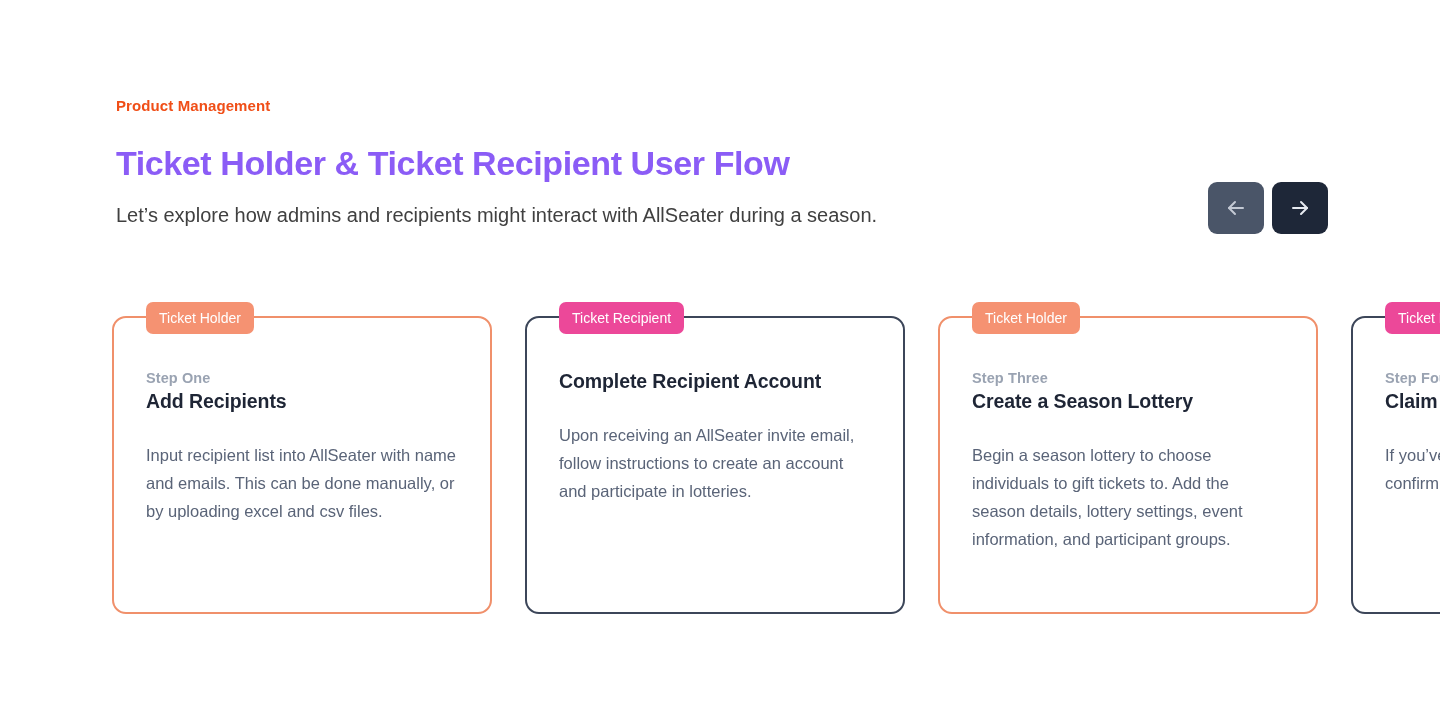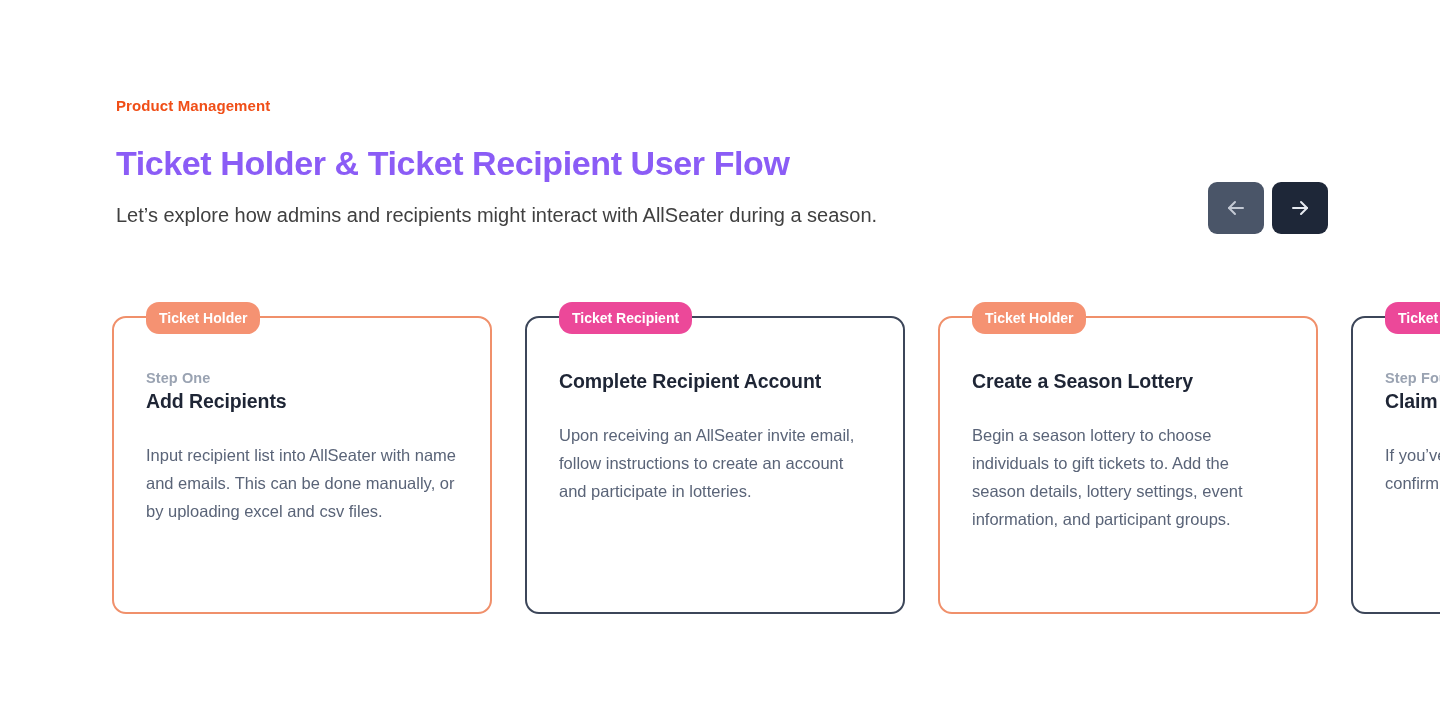--- a/index.html
+++ b/index.html
@@ -113,25 +113,25 @@
   .card.theme-dark .card-frame { border-color: #3C4659; }
 
   .badge {
     position: absolute;
     left: 34px;
     top: -14px;
     height: 28px;
     padding: 16px 13px;
     display: inline-flex;
     align-items: center;
-    border-radius: 13px;
+    border-radius: 7px;
     background: #F59272;
     color: #ffffff;
     font-size: 14px;
-    font-weight: 700;
+    font-weight: 400;
     line-height: 1;
     white-space: nowrap;
     z-index: 2;
   }
 
   .card.theme-dark .badge { background: #ec4899; }
 
   .step-label {
     font-size: 14.5px;
     font-weight: 700;
@@ -200,20 +200,21 @@
     <div class="card theme-dark">
       <div class="card-frame"></div>
       <div class="badge">Ticket Recipient</div>
       <div class="card-title">Complete Recipient Account</div>
       <div class="card-body">Upon receiving an AllSeater invite email, follow instructions to create an account and participate in lotteries.</div>
     </div>
 
     <div class="card">
       <div class="card-frame"></div>
       <div class="badge">Ticket Holder</div>
+      <div class="step-label">Step Three</div>
       <div class="card-title">Create a Season Lottery</div>
       <div class="card-body">Begin a season lottery to choose individuals to gift tickets to. Add the season details, lottery settings, event information, and participant groups.</div>
     </div>
 
     <div class="card theme-dark">
       <div class="card-frame"></div>
       <div class="badge">Ticket Recipient</div>
       <div class="step-label">Step Four</div>
       <div class="card-title">Claim Tickets</div>
       <div class="card-body">If you’ve won tickets, participate in confirming days before.</div>

